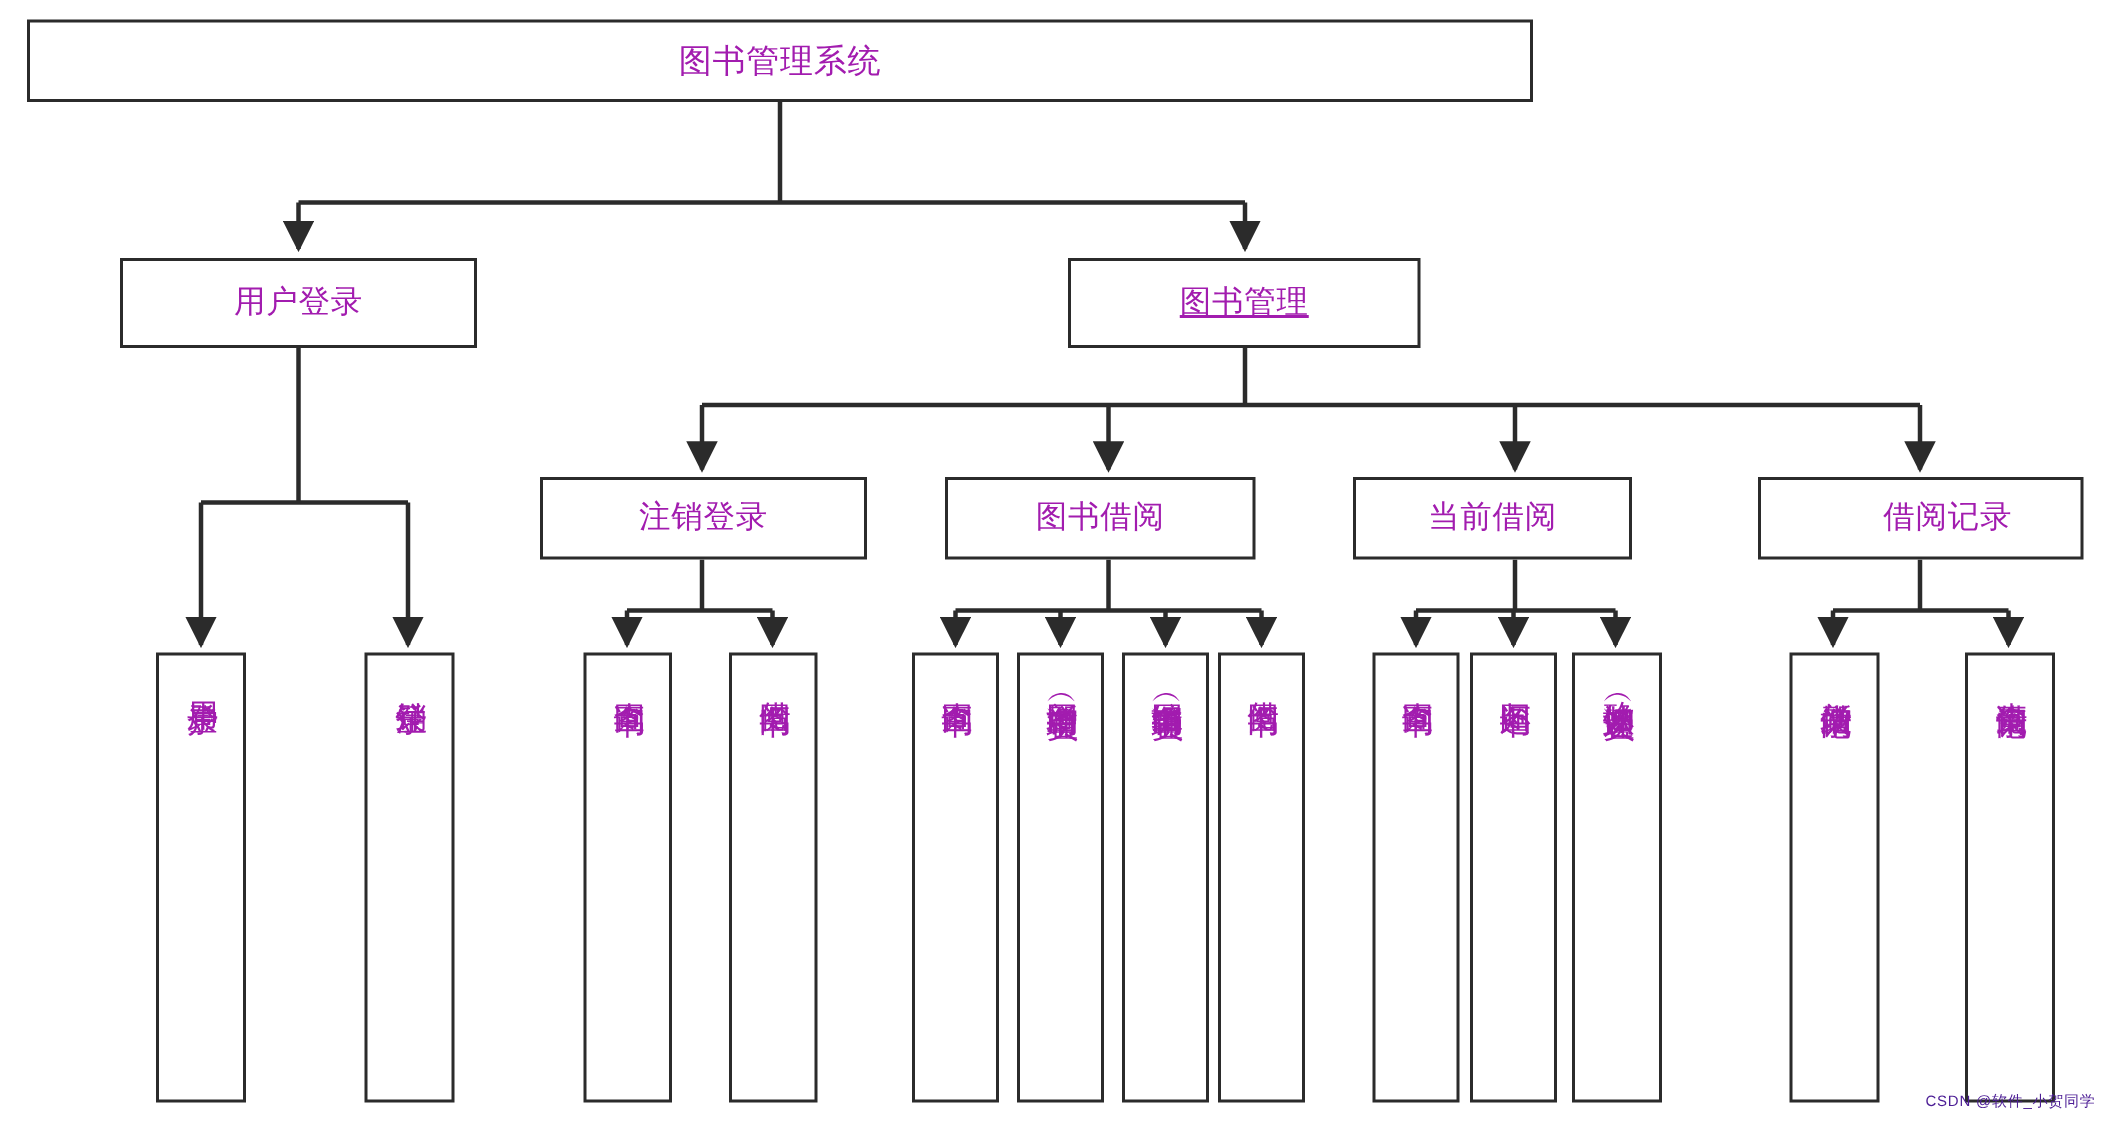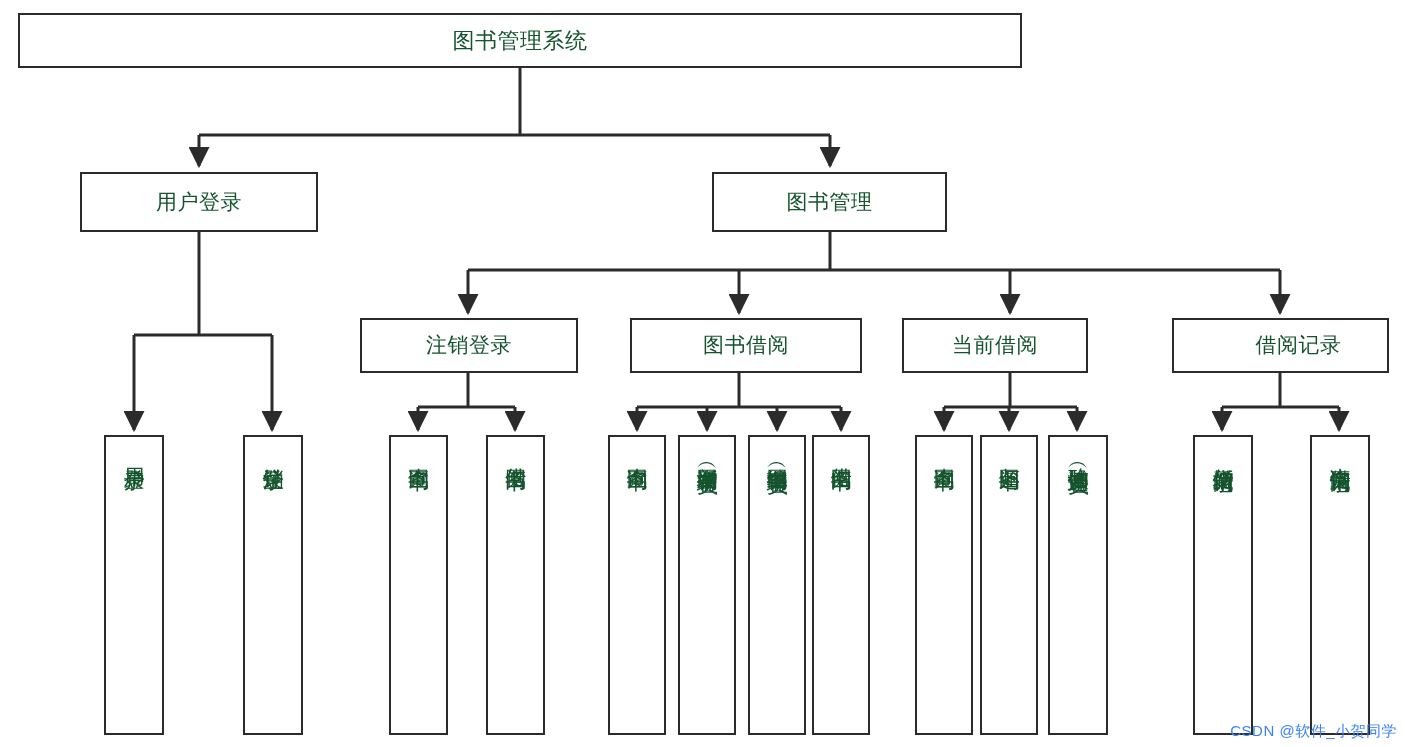--- a/index.html
+++ b/index.html
@@ -26,21 +26,21 @@
     pointer-events: none;
   }
   .node {
     position: absolute;
     box-sizing: border-box;
     background: #ffffff;
     border: 2px solid #2b2b2b;
     display: flex;
     align-items: center;
     justify-content: center;
-    color: #14532d;
+    color: #a21caf;
   }
   .node .label {
     display: block;
     text-align: center;
     line-height: 1.18;
     letter-spacing: 0.5px;
   }
   .node.h .label {
     font-size: 21px;
   }
@@ -56,22 +56,22 @@
     text-orientation: upright;
     font-size: 21px;
     line-height: 1.06;
     letter-spacing: 1px;
     white-space: nowrap;
   }
   #watermark {
     position: absolute;
     right: 8px;
     bottom: 6px;
-    font-size: 15px;
-    color: #3b82f6;
+    font-size: 10px;
+    color: #4c1d95;
     letter-spacing: 0.5px;
     white-space: nowrap;
   }
 </style>
 </head>
 <body>
 
 <div id="canvas">
 
   <svg class="connectors" viewBox="0 0 1405 747">
@@ -124,28 +124,28 @@
     </g>
   </svg>
 
   <div class="node root h" style="left:18px; top:13px; width:1004px; height:55px;">
     <span class="label">图书管理系统</span>
   </div>
 
   <div class="node h" style="left:80px; top:172px; width:238px; height:60px;">
     <span class="label">用户登录</span>
   </div>
-  <div class="node h" style="left:712px; top:172px; width:235px; height:60px;">
+  <div class="node h" style="left:712px; top:172px; width:235px; height:60px;text-decoration:underline;">
     <span class="label">图书管理</span>
   </div>
 
   <div class="node h" style="left:360px; top:318px; width:218px; height:55px;">
     <span class="label">注销登录</span>
   </div>
-  <div class="node h" style="left:630px; top:318px; width:232px; height:55px;">
+  <div class="node h" style="left:630px; top:318px; width:207px; height:55px;">
     <span class="label">图书借阅</span>
   </div>
   <div class="node h" style="left:902px; top:318px; width:186px; height:55px;">
     <span class="label">当前借阅</span>
   </div>
   <div class="node h" style="left:1172px; top:318px; width:217px; height:55px;padding-left:36px;">
     <span class="label">借阅记录</span>
   </div>
 
   <div class="node v" style="left:104px; top:435px; width:60px; height:300px;">

